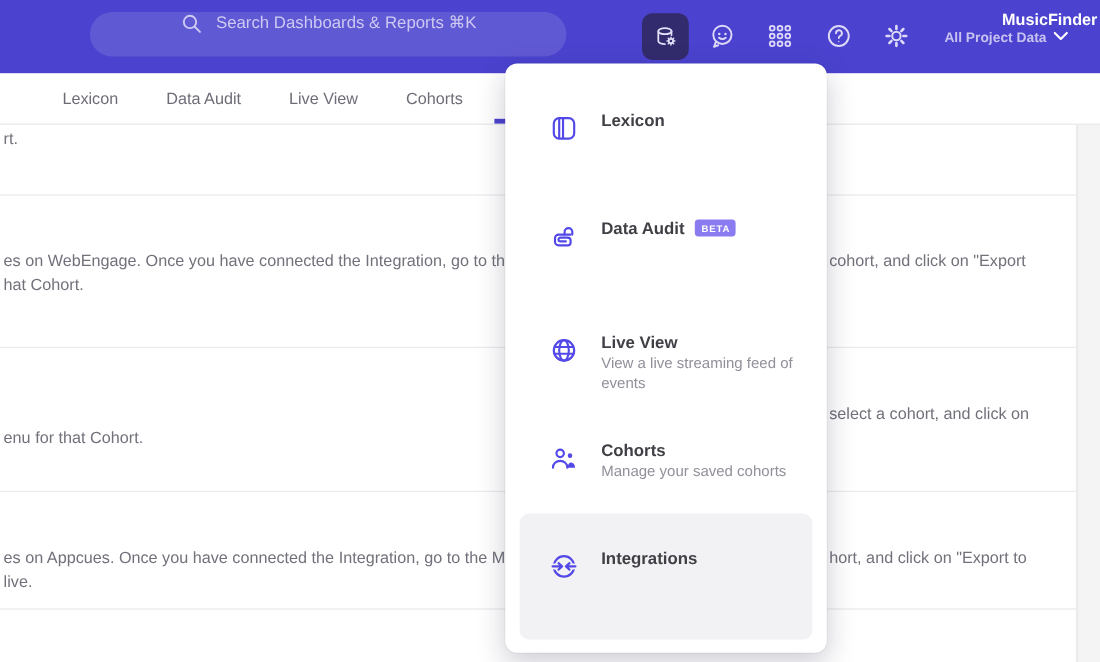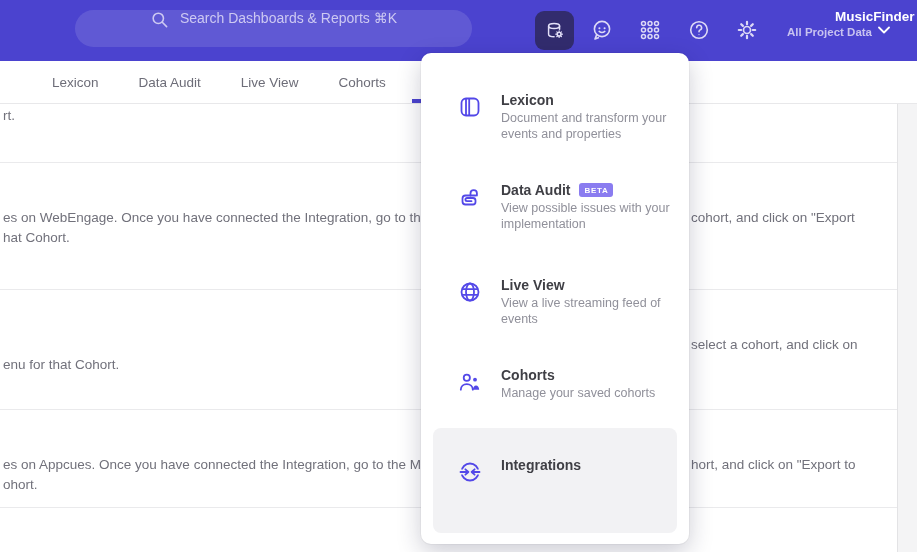--- a/index.html
+++ b/index.html
@@ -156,56 +156,54 @@
     <span class="frag" style="left:691px;top:46px;">cohort, and click on "Export</span>
     <span class="frag" style="left:3px;top:66px;">hat Cohort.</span>
   </div>
   <div class="row" style="top:186px;height:120px;">
     <span class="frag" style="left:691px;top:46px;">select a cohort, and click on</span>
     <span class="frag" style="left:3px;top:66px;">enu for that Cohort.</span>
   </div>
   <div class="row" style="top:306px;height:98px;">
     <span class="frag" style="left:3px;top:46px;">es on Appcues. Once you have connected the Integration, go to the M</span>
     <span class="frag" style="left:691px;top:46px;">hort, and click on "Export to</span>
-    <span class="frag" style="left:3px;top:66px;">ohort.</span>
+    <span class="frag" style="left:3px;top:66px;">live.</span>
   </div>
   <div class="row last" style="top:404px;height:44px;"></div>
 </div>
 <div class="gutter"></div>
 
 <div class="dropdown">
 
   <div class="menu-item" style="top:39px;">
     <span class="mi-icon">
       <svg width="24" height="24" viewBox="0 0 24 24" fill="none" stroke="#5348e8" stroke-width="1.8">
         <rect x="3.5" y="3.5" width="17" height="17" rx="4.5"></rect>
         <path d="M8 3.5v17M11.2 3.5v17"></path>
       </svg>
     </span>
     <span class="mi-text">
       <span class="mi-title-row">
           <span class="mi-title">Lexicon</span>
         </span>
-      <div class="mi-desc">Document and transform your events and properties</div>
     </span>
   </div>
 
   <div class="menu-item" style="top:129px;">
     <span class="mi-icon">
       <svg width="24" height="24" viewBox="0 0 24 24" fill="none" stroke="#5348e8" stroke-width="1.8" stroke-linecap="round" stroke-linejoin="round">
         <path d="M12.5 10.5V8.3a3.2 3.2 0 0 1 6.4 0v2.2"></path>
         <path d="M17.5 10.5h-10a3 3 0 0 0-3 3v3a3 3 0 0 0 3 3h7.5a2.5 2.5 0 0 0 2.5-2.5v-1.5a2.5 2.5 0 0 0-2.5-2.5h-6a1.6 1.6 0 1 0 0 3.2h4.5"></path>
       </svg>
     </span>
     <span class="mi-text">
       <span class="mi-title-row">
         <span class="mi-title">Data Audit</span>
         <span class="beta-badge">BETA</span>
       </span>
-      <div class="mi-desc">View possible issues with your implementation</div>
     </span>
   </div>
 
   <div class="menu-item" style="top:224px;">
     <span class="mi-icon">
       <svg width="24" height="24" viewBox="0 0 24 24" fill="none" stroke="#5348e8" stroke-width="1.8">
         <circle cx="12" cy="12" r="8.5"></circle>
         <ellipse cx="12" cy="12" rx="4" ry="8.5"></ellipse>
         <path d="M4 9.2h16M4 14.8h16"></path>
       </svg>

